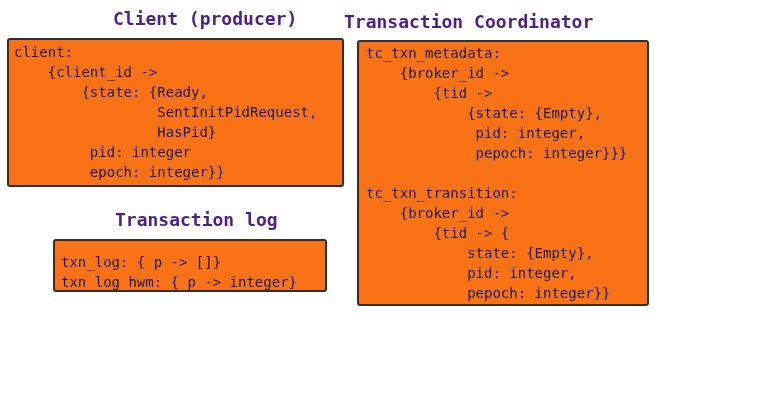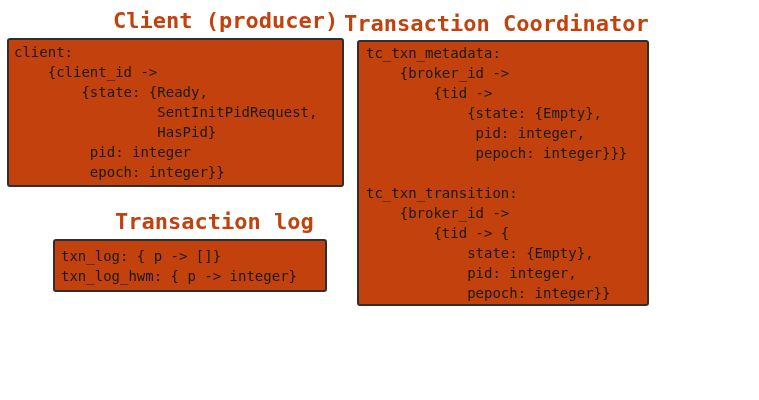--- a/index.html
+++ b/index.html
@@ -8,43 +8,43 @@
     width: 759px;
     height: 400px;
     position: relative;
     background: #ffffff;
     overflow: hidden;
     font-family: "DejaVu Sans Mono", monospace;
   }
   .panel-title {
     position: absolute;
     font-family: "DejaVu Sans Mono", monospace;
-    font-size: 22px;
+    font-size: 18px;
     font-weight: bold;
-    color: #c2410c;
+    color: #4c1d95;
     white-space: nowrap;
     letter-spacing: 0px;
   }
   .state-box {
     position: absolute;
     margin: 0;
     border: 2px solid #2f2f2f;
     border-radius: 3px;
-    background: #c2410c;
+    background: #f97316;
     font-family: "DejaVu Sans Mono", monospace;
     font-size: 14px;
     line-height: 20px;
     color: #1a1a1a;
     white-space: pre;
     overflow: hidden;
   }
   #client-title { left: 113px; top: 8px; }
   #client-box   { left: 7px;   top: 38px;  width: 337px; height: 149px; padding: 2px 5px; }
   #log-title    { left: 95px;  top: 209px; margin-left: 20px; }
-  #log-box      { left: 53px;  top: 239px; width: 274px; height: 53px;  padding: 5px 6px; }
+  #log-box      { left: 53px;  top: 239px; width: 274px; height: 53px;  padding: 11px 6px; }
   #tc-title     { left: 344px; top: 11px; }
   #tc-box       { left: 357px; top: 40px;  width: 292px; height: 266px; padding: 1px 7px; }
 </style>
 </head>
 <body>
 
 <div>
 
   <div id="client-title" class="panel-title">Client (producer)</div>
 

